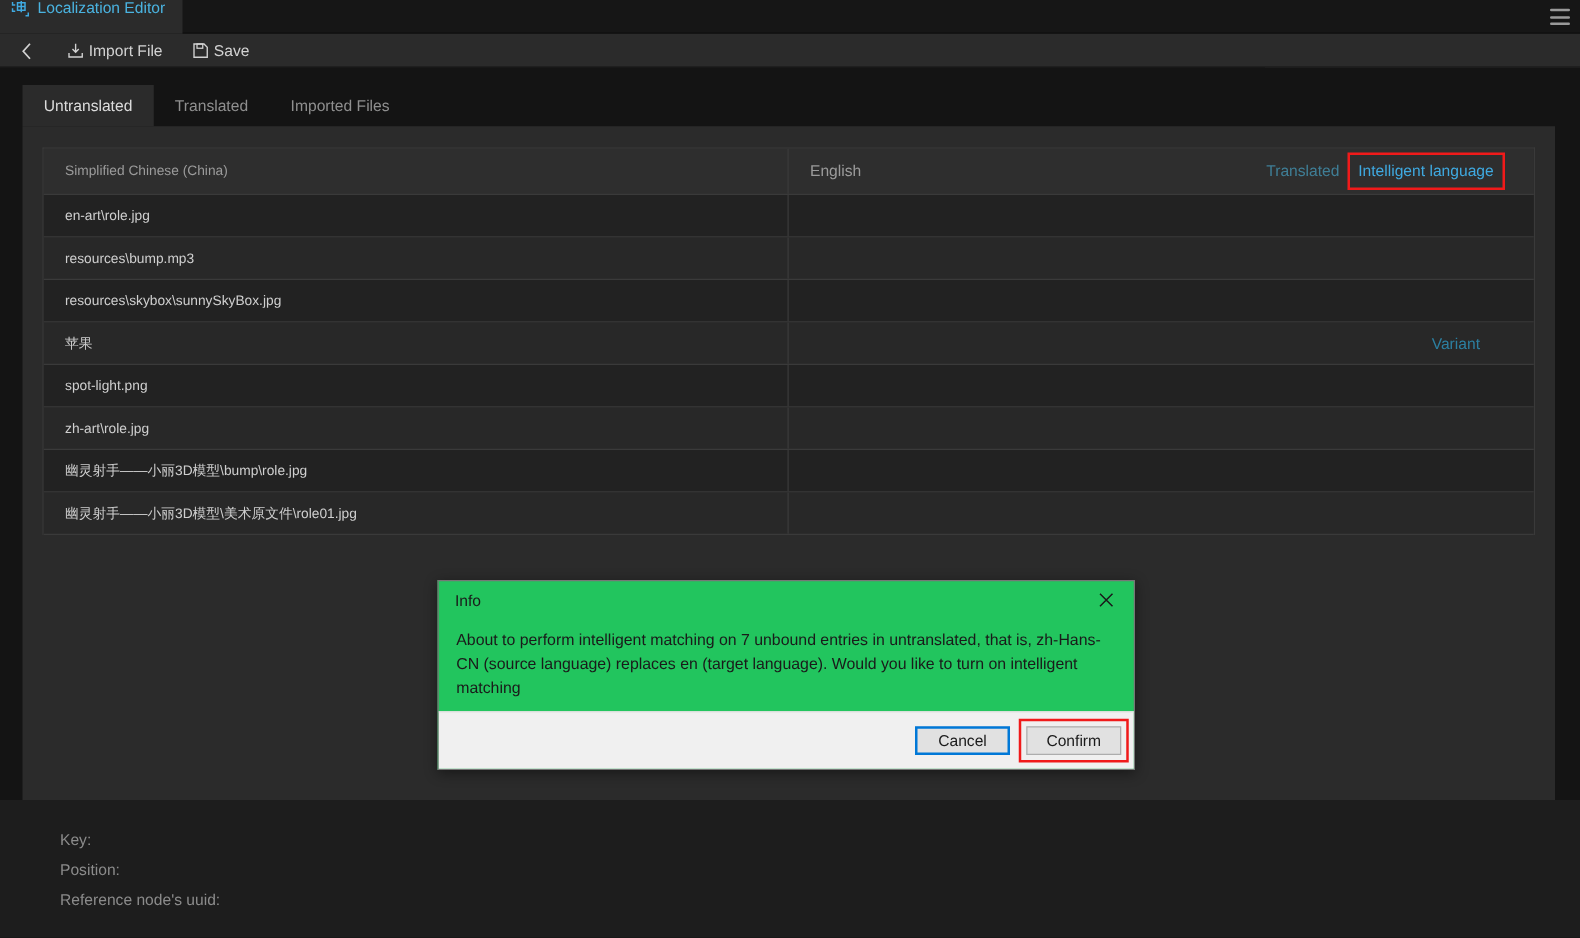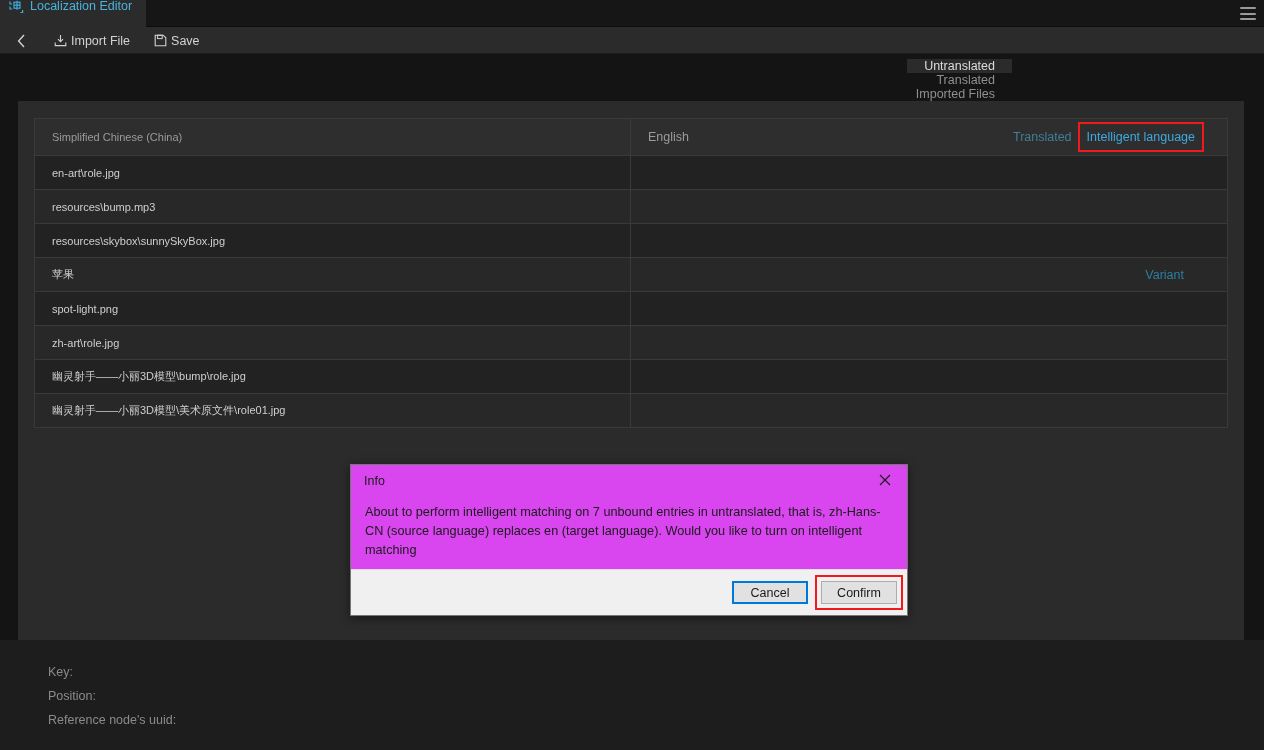--- a/index.html
+++ b/index.html
@@ -85,21 +85,20 @@
   .tb-btn svg { display: block; flex: none; }
 
   
   .tabstrip {
     position: absolute;
     left: 0; top: 54px;
     width: 1012px; height: 47px;
     background: #141414;
     display: flex;
     align-items: flex-end;
-    flex-direction: column;
   }
   .tabstrip .gap { width: 18px; height: 100%; }
   .ttab {
     height: 33px;
     padding: 0 17px;
     display: flex;
     align-items: center;
     font-size: 12.5px;
     color: #8f8f8f;
     cursor: pointer;
@@ -213,21 +212,21 @@
     color: #8b8b8b;
     font-size: 12.5px;
     line-height: 24px;
   }
 
   
   .dialog {
     position: absolute;
     left: 350px; top: 464px;
     width: 558px; height: 152px;
-    background: #d946ef;
+    background: #22c55e;
     border: 1px solid #767676;
     box-shadow: 0 2px 10px rgba(0,0,0,0.45);
     font-family: "Liberation Sans", sans-serif;
   }
   .dlg-title {
     position: relative;
     height: 32px;
     padding: 9px 0 0 13px;
     font-size: 12.5px;
     color: #1a1a1a;

